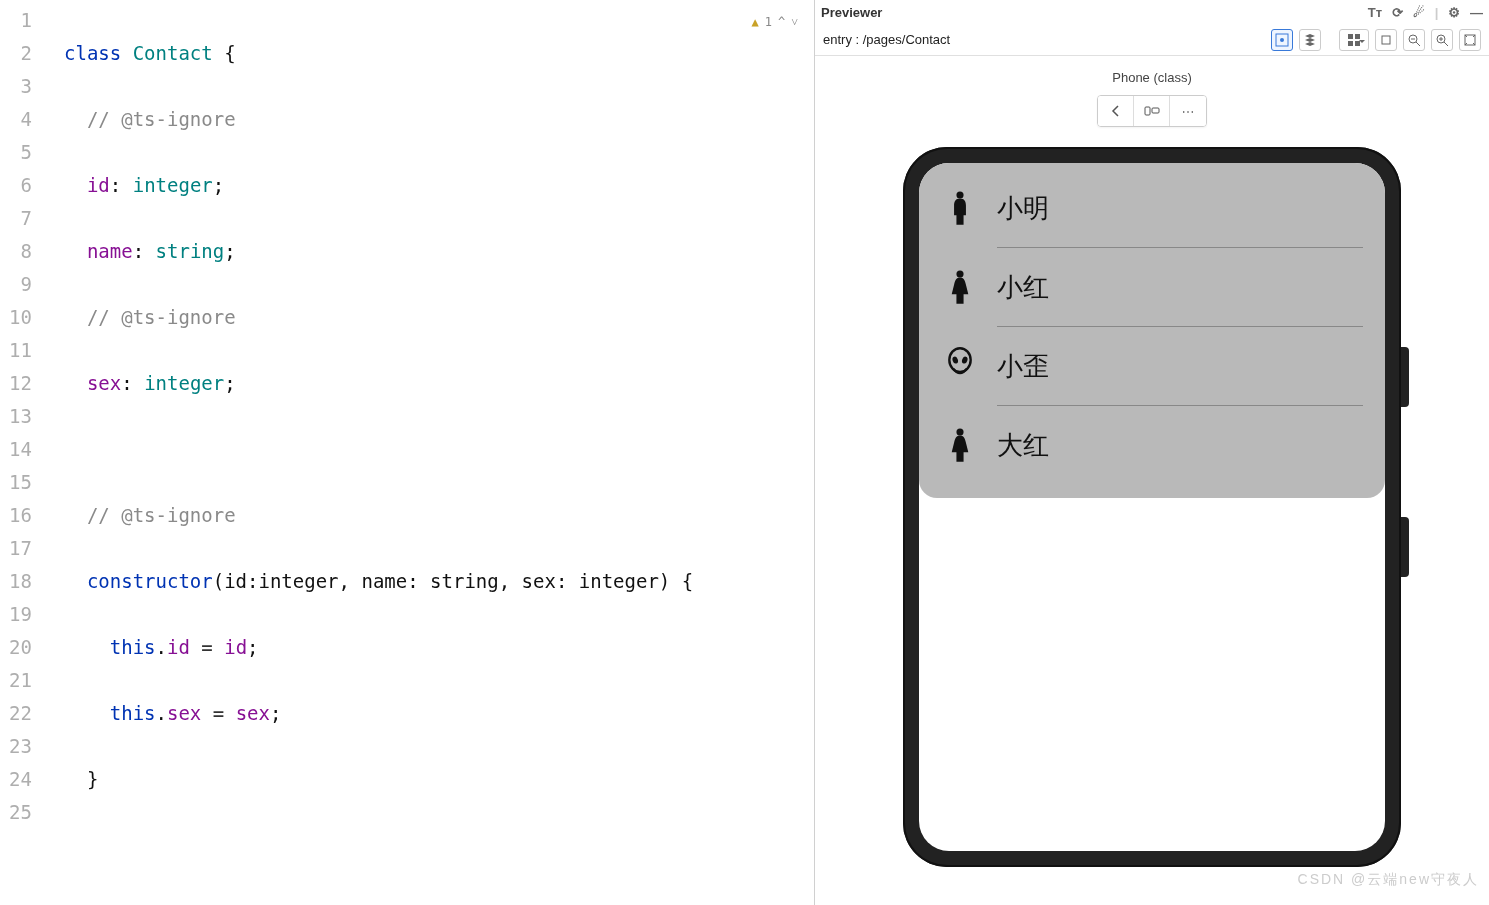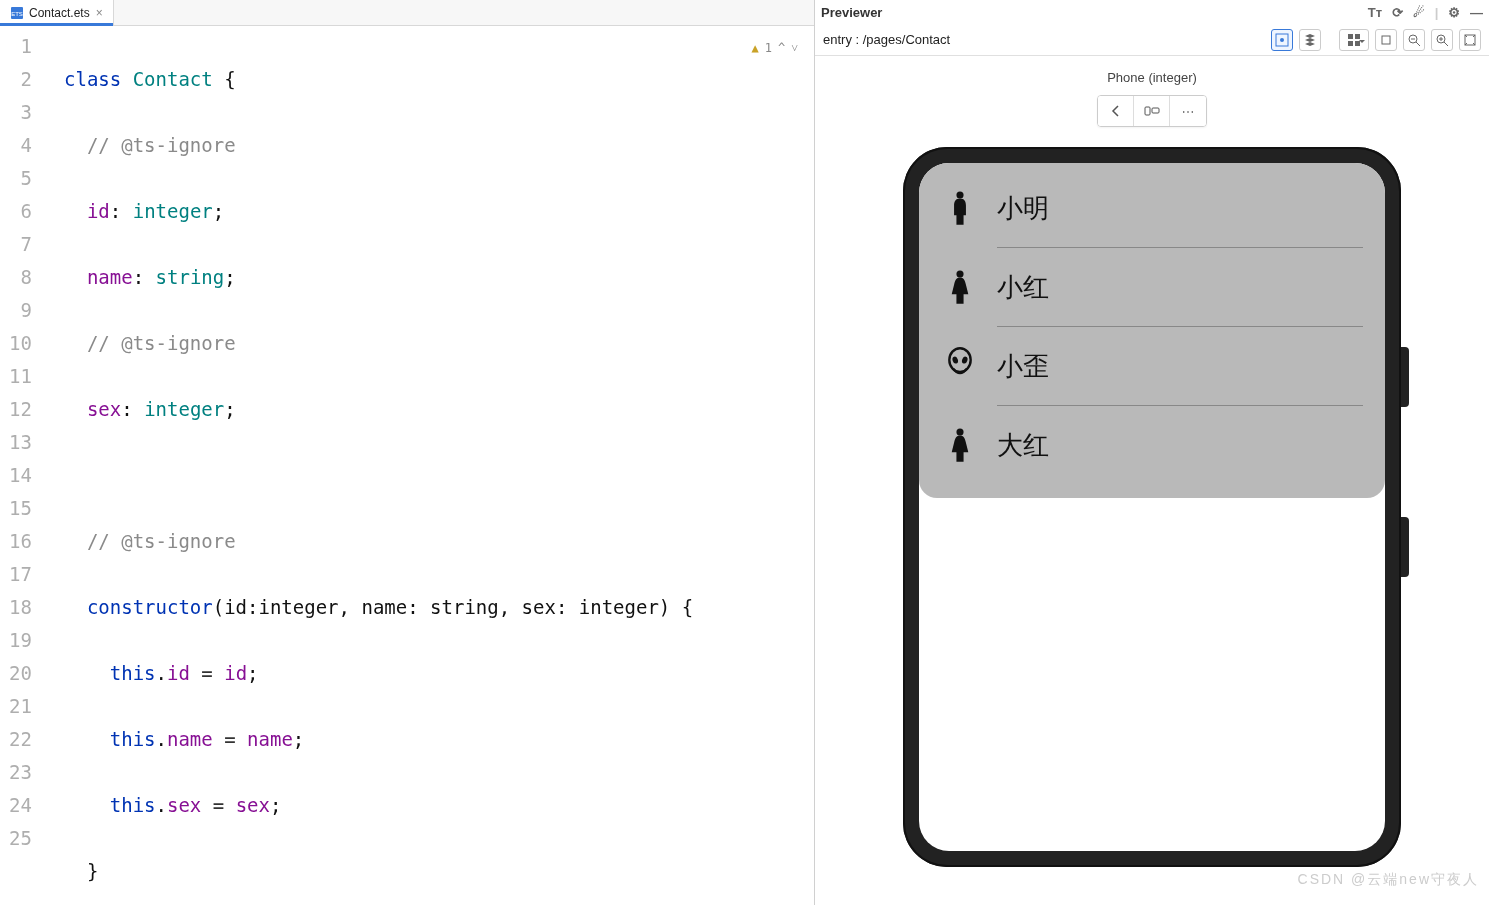--- a/index.html
+++ b/index.html
@@ -63,33 +63,20 @@
   .sep-line { height: 1px; background: #888; margin-left: 56px; }
 
   .watermark { position: absolute; right: 10px; bottom: 16px; color: #ccc; font-size: 14px; letter-spacing: 2px; }
 
   svg { display: block; }
 </style>
 </head>
 <body>
 
 <div class="editor-pane">
-  <div class="tabbar">
-    <div class="tab">
-      <span class="icon">
-        <svg viewBox="0 0 14 14" width="14" height="14">
-            <rect x="1" y="1" width="12" height="12" rx="1" fill="#3879d9"></rect>
-            <text x="7" y="10" font-size="6" text-anchor="middle" fill="#fff" font-family="Arial">ETS</text>
-          </svg>
-      </span>
-      <span>Contact.ets</span>
-      <span class="tab-close">×</span>
-      <div class="tab-underline"></div>
-    </div>
-  </div>
 
   <div class="code-area">
     <div class="editor-corner">
       <span class="warn-tri">▲</span>
       <span>1</span>
       <span>^</span>
       <span>˅</span>
     </div>
 
     <div class="gutter">
@@ -125,21 +112,20 @@
 <div class="line"><span class="kw">class</span> <span class="cls">Contact</span> <span class="punc">{</span></div>
 <div class="line">  <span class="comm">// @ts-ignore</span></div>
 <div class="line">  <span class="prop">id</span><span class="punc">:</span> <span class="type">integer</span><span class="punc">;</span></div>
 <div class="line">  <span class="prop">name</span><span class="punc">:</span> <span class="type">string</span><span class="punc">;</span></div>
 <div class="line">  <span class="comm">// @ts-ignore</span></div>
 <div class="line">  <span class="prop">sex</span><span class="punc">:</span> <span class="type">integer</span><span class="punc">;</span></div>
 <div class="line"></div>
 <div class="line">  <span class="comm">// @ts-ignore</span></div>
 <div class="line">  <span class="kw">constructor</span><span class="punc">(id:integer, name: string, sex: integer)</span> <span class="punc">{</span></div>
 <div class="line">    <span class="kw">this</span><span class="punc">.</span><span class="prop">id</span> = <span class="prop">id</span><span class="punc">;</span></div>
-<div class="line">    <span class="kw">this</span><span class="punc">.</span><span class="prop">name</span> = <span class="prop">name</span><span class="punc">;</span></div>
 <div class="line">    <span class="kw">this</span><span class="punc">.</span><span class="prop">sex</span> = <span class="prop">sex</span><span class="punc">;</span></div>
 <div class="line">  <span class="punc">}</span></div>
 
 
 
 
 
 
 
 
@@ -210,21 +196,21 @@
       <span class="ib">
         <svg width="14" height="14" viewBox="0 0 14 14">
             <rect x="2" y="2" width="10" height="10" fill="none" stroke="#666"></rect>
             <path d="M4 4 L2 2 M10 4 L12 2 M4 10 L2 12 M10 10 L12 12" stroke="#666"></path>
           </svg>
       </span>
     </div>
   </div>
 
   <div class="pv-body">
-    <div class="device-label">Phone (integer)</div>
+    <div class="device-label">Phone (class)</div>
     <div class="device-ctrl">
       <span class="ib">
         <svg width="14" height="14" viewBox="0 0 14 14">
             <path d="M9 2 L4 7 L9 12" fill="none" stroke="#555" stroke-width="1.5"></path>
           </svg>
       </span>
       <span class="ib">
         <svg width="16" height="14" viewBox="0 0 16 14">
             <rect x="1" y="3" width="5" height="8" rx="1" fill="none" stroke="#555"></rect>
             <rect x="8" y="4" width="7" height="5" rx="1" fill="none" stroke="#555"></rect>

